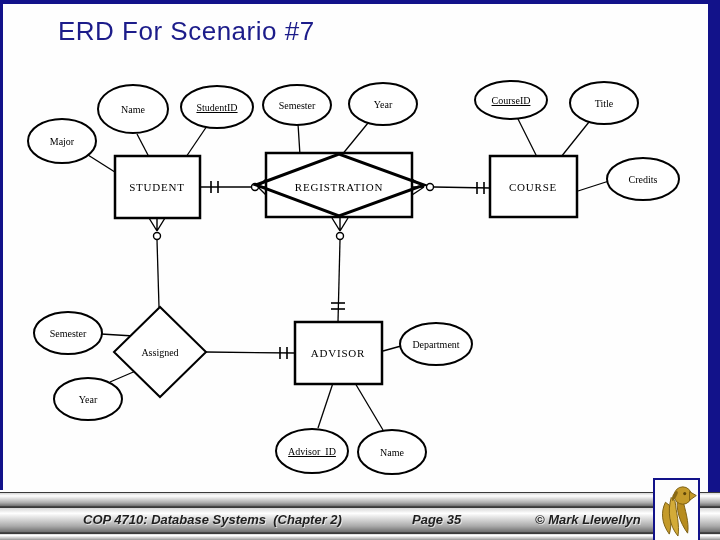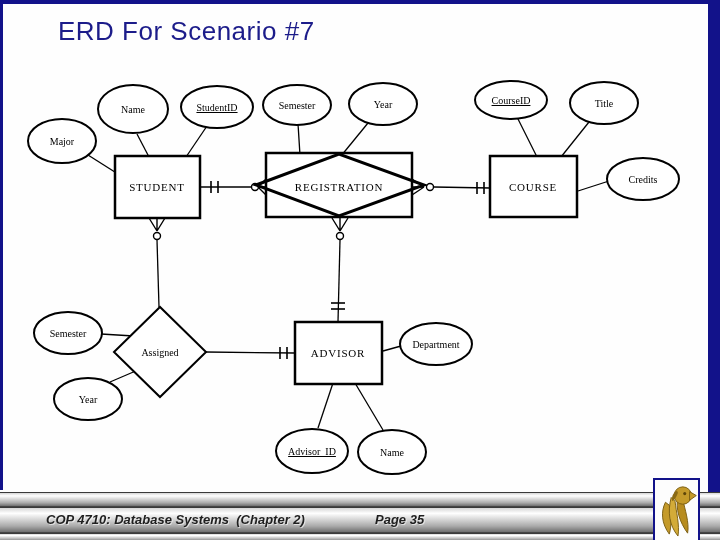--- a/index.html
+++ b/index.html
@@ -32,21 +32,21 @@
   
   .footer{position:absolute;left:0;top:492px;width:720px;height:48px;}
   .bar{position:absolute;left:0;width:720px;
        background:linear-gradient(180deg,#d6d6d6 0%,#ffffff 22%,#ababab 75%,#6f6f6f 100%);
        border-top:1px solid #3a3a3a;border-bottom:1px solid #444;}
   .barA{top:0;height:13px;}
   .barB{top:15px;height:24px;}
   .barC{top:41px;height:7px;border-bottom:none;}
   .ftext{position:absolute;top:0;height:24px;line-height:24px;font-size:13px;
          font-style:italic;font-weight:bold;color:#1f1f1f;
-         text-shadow:1px 1px 0 rgba(255,255,255,0.6);white-space:pre;}
+         text-shadow:1px 1px 0 rgba(255,255,255,0.6);white-space:pre;margin-left:37px;}
   .f-course{left:46px;}
   .f-page{left:375px;}
   .f-copy{left:498px;}
 
   
   .logo-box{position:absolute;left:653px;top:478px;width:47px;height:62px;
             background:#fdfdfd;border:2px solid #12128a;border-bottom:none;
             box-sizing:border-box;z-index:6;display:flex;align-items:center;
             justify-content:center;}
 </style>
@@ -157,20 +157,21 @@
     <text class="albl" x="436" y="288">Department</text>
     <text class="albl" x="312" y="395" text-decoration="underline">Advisor_ID</text>
     <text class="albl" x="392" y="396">Name</text>
   </svg>
 
   <div class="footer">
     <div class="bar barA"></div>
     <div class="bar barB">
       <span class="ftext f-course">COP 4710: Database Systems  (Chapter 2)</span>
       <span class="ftext f-page">Page 35</span>
+      <span class="ftext f-copy">© Mark Llewellyn</span>
     </div>
     <div class="bar barC"></div>
   </div>
 
   <div class="logo-box">
     <svg width="40" height="54" viewBox="0 0 40 56">
       <path d="M8 20 C3 30 4 42 12 53 C15 44 13 31 12 23 Z" fill="#c49a2a" stroke="#7c5f13" stroke-width="1"></path>
       <path d="M14 15 C10 30 12 44 21 55 C23 44 19 29 18 19 Z" fill="#d3ab38" stroke="#7c5f13" stroke-width="1"></path>
       <path d="M21 13 C18 27 23 41 31 52 C33 41 28 27 26 17 Z" fill="#b78c1f" stroke="#7c5f13" stroke-width="1"></path>
       <circle cx="26" cy="13" r="9" fill="#c49a2a" stroke="#7c5f13" stroke-width="1"></circle>

